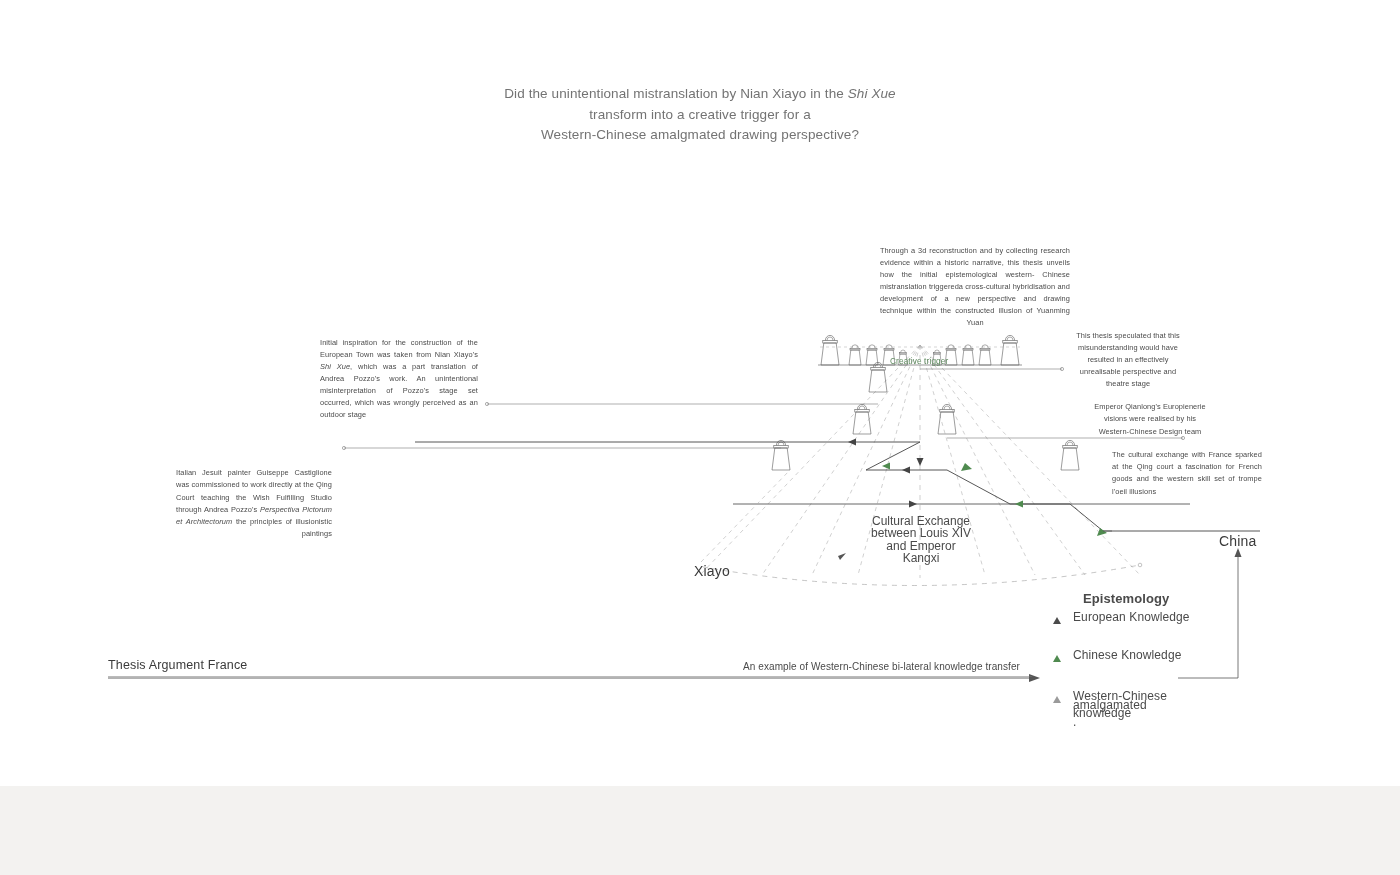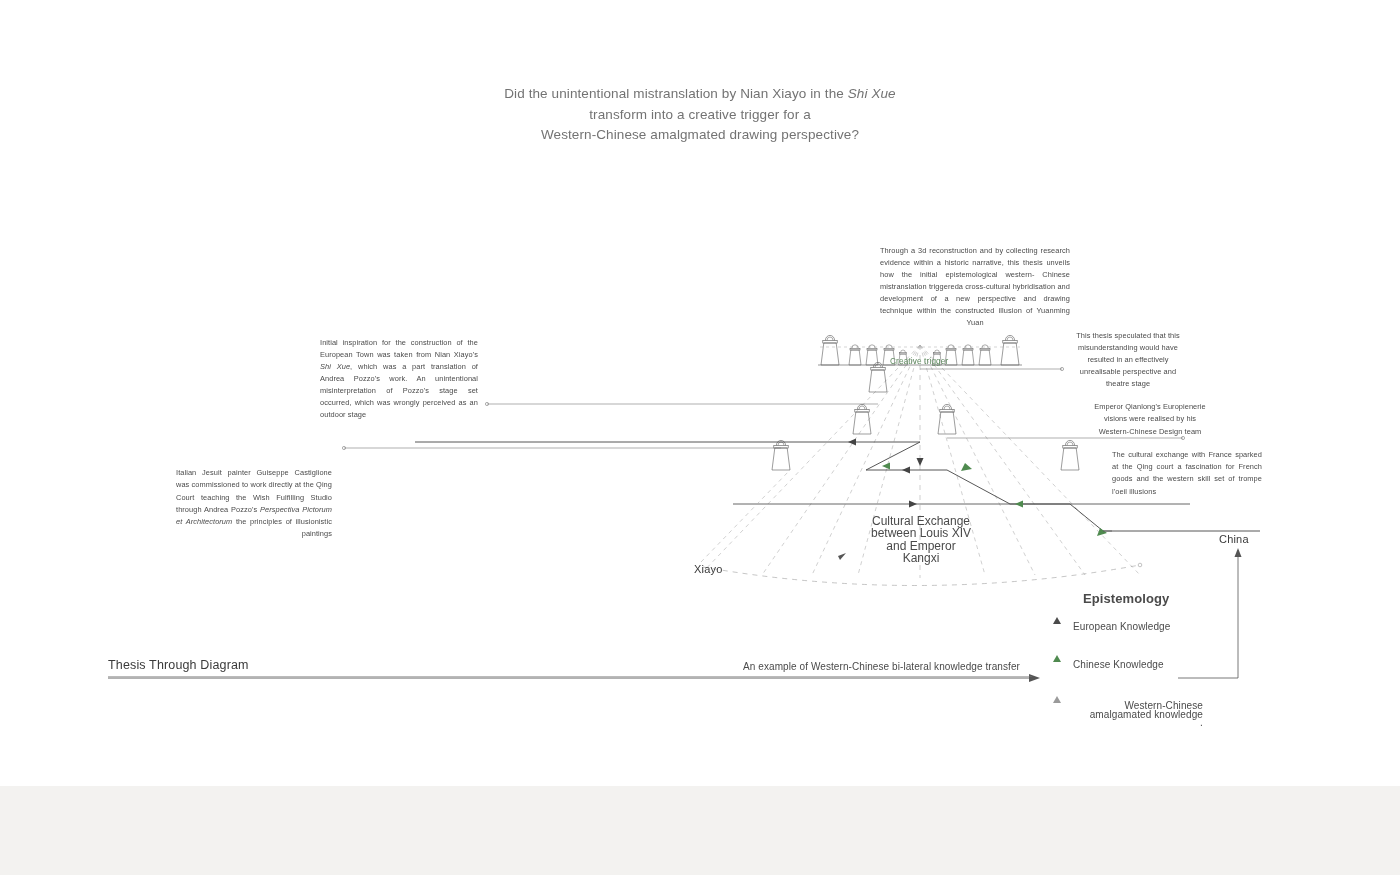--- a/index.html
+++ b/index.html
@@ -68,21 +68,21 @@
     width: 104px;
     text-align: center;
     font-size: 12px;
     line-height: 12.4px;
     color: #4a4a4a;
   }
 
   
   .place-label {
     position: absolute;
-    font-size: 11px;
+    font-size: 14px;
     color: #3a3a3a;
     letter-spacing: 0.2px;
   }
   #label-europe { left: 694px; top: 563px; }
   #label-china  { left: 1219px; top: 533px; }
 
   .trigger-label {
     position: absolute;
     left: 890px;
     top: 329px;
@@ -119,22 +119,22 @@
     font-size: 13px; color: #4a4a4a; letter-spacing: 0.1px; font-weight: bold;
   }
   .legend-row { position: absolute; left: 0; width: 210px; }
   .legend-row .tri {
     position: absolute; left: 3px; top: 4px;
     width: 0; height: 0;
     border-left: 4px solid transparent;
     border-right: 4px solid transparent;
   }
   .legend-row .lbl {
-    position: absolute; left: 23px; top: 10px;
-    font-size: 10px; line-height: 8.6px; color: #4a4a4a; letter-spacing: 0.1px; text-align: right;
+    position: absolute; left: 23px; top: 0;
+    font-size: 12px; line-height: 8.6px; color: #4a4a4a; letter-spacing: 0.1px;
   }
   #legend-row-0 { top: 25px; }
   #legend-row-1 { top: 63px; }
   #legend-row-2 { top: 104px; }
 </style>
 </head>
 <body>
 
 <svg id="canvas" viewBox="0 0 1400 875">
 
@@ -284,21 +284,21 @@
 
 <div class="note" id="note-french">The  cultural  exchange   with  France sparked at the Qing court a fascination for French goods and the western skill set of trompe l'oeil illusions</div>
 
 <div class="center-note">Cultural Exchange between Louis XIV and Emperor Kangxi</div>
 
 <div class="place-label" id="label-europe">Xiayo</div>
 <div class="place-label" id="label-china">China</div>
 
 <div class="trigger-label">Creative trigger</div>
 
-<div class="diagram-title">Thesis Through Diagram</div>
+<div class="diagram-title">Thesis Argument France</div>
 <div class="axis-caption">An example of Western-Chinese bi-lateral knowledge transfer</div>
 
 <div class="legend">
   <div class="legend-title">Epistemology</div>
 
   <div class="legend-row" id="legend-row-0">
     <span class="tri" style="border-bottom:7px solid #4b4b4b;"></span>
     <span class="lbl">European Knowledge</span>
   </div>
 

